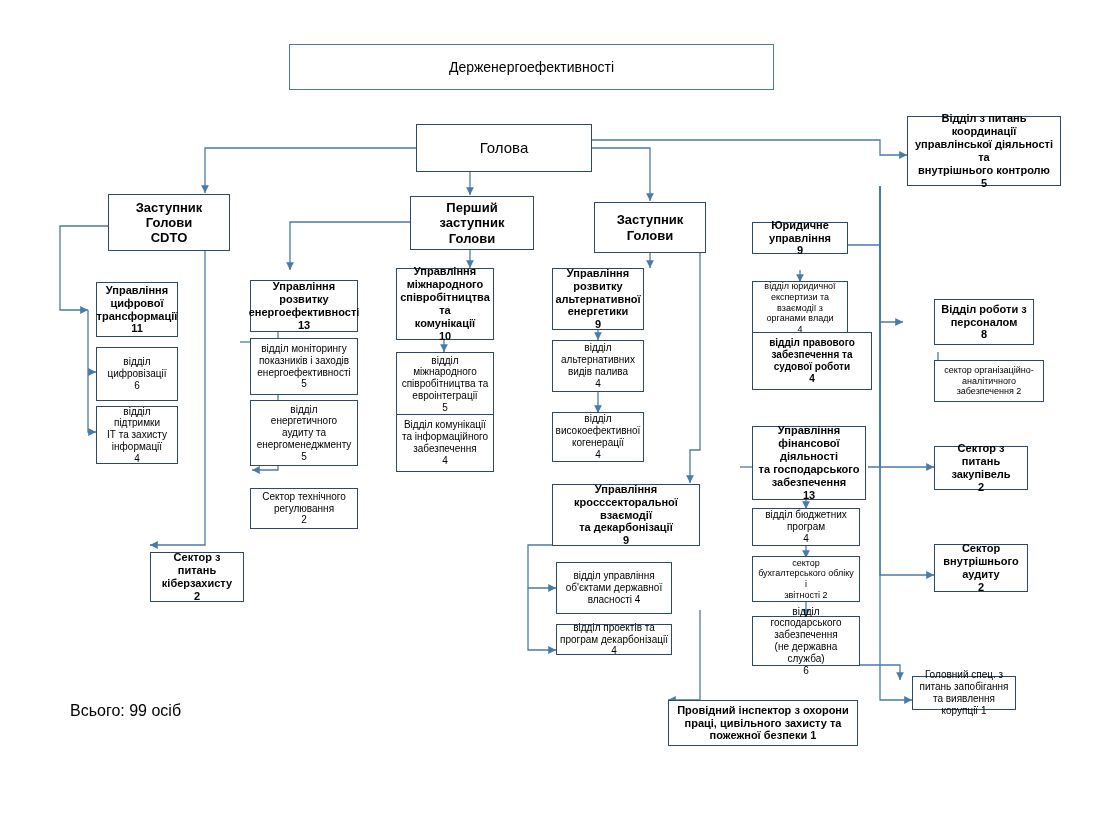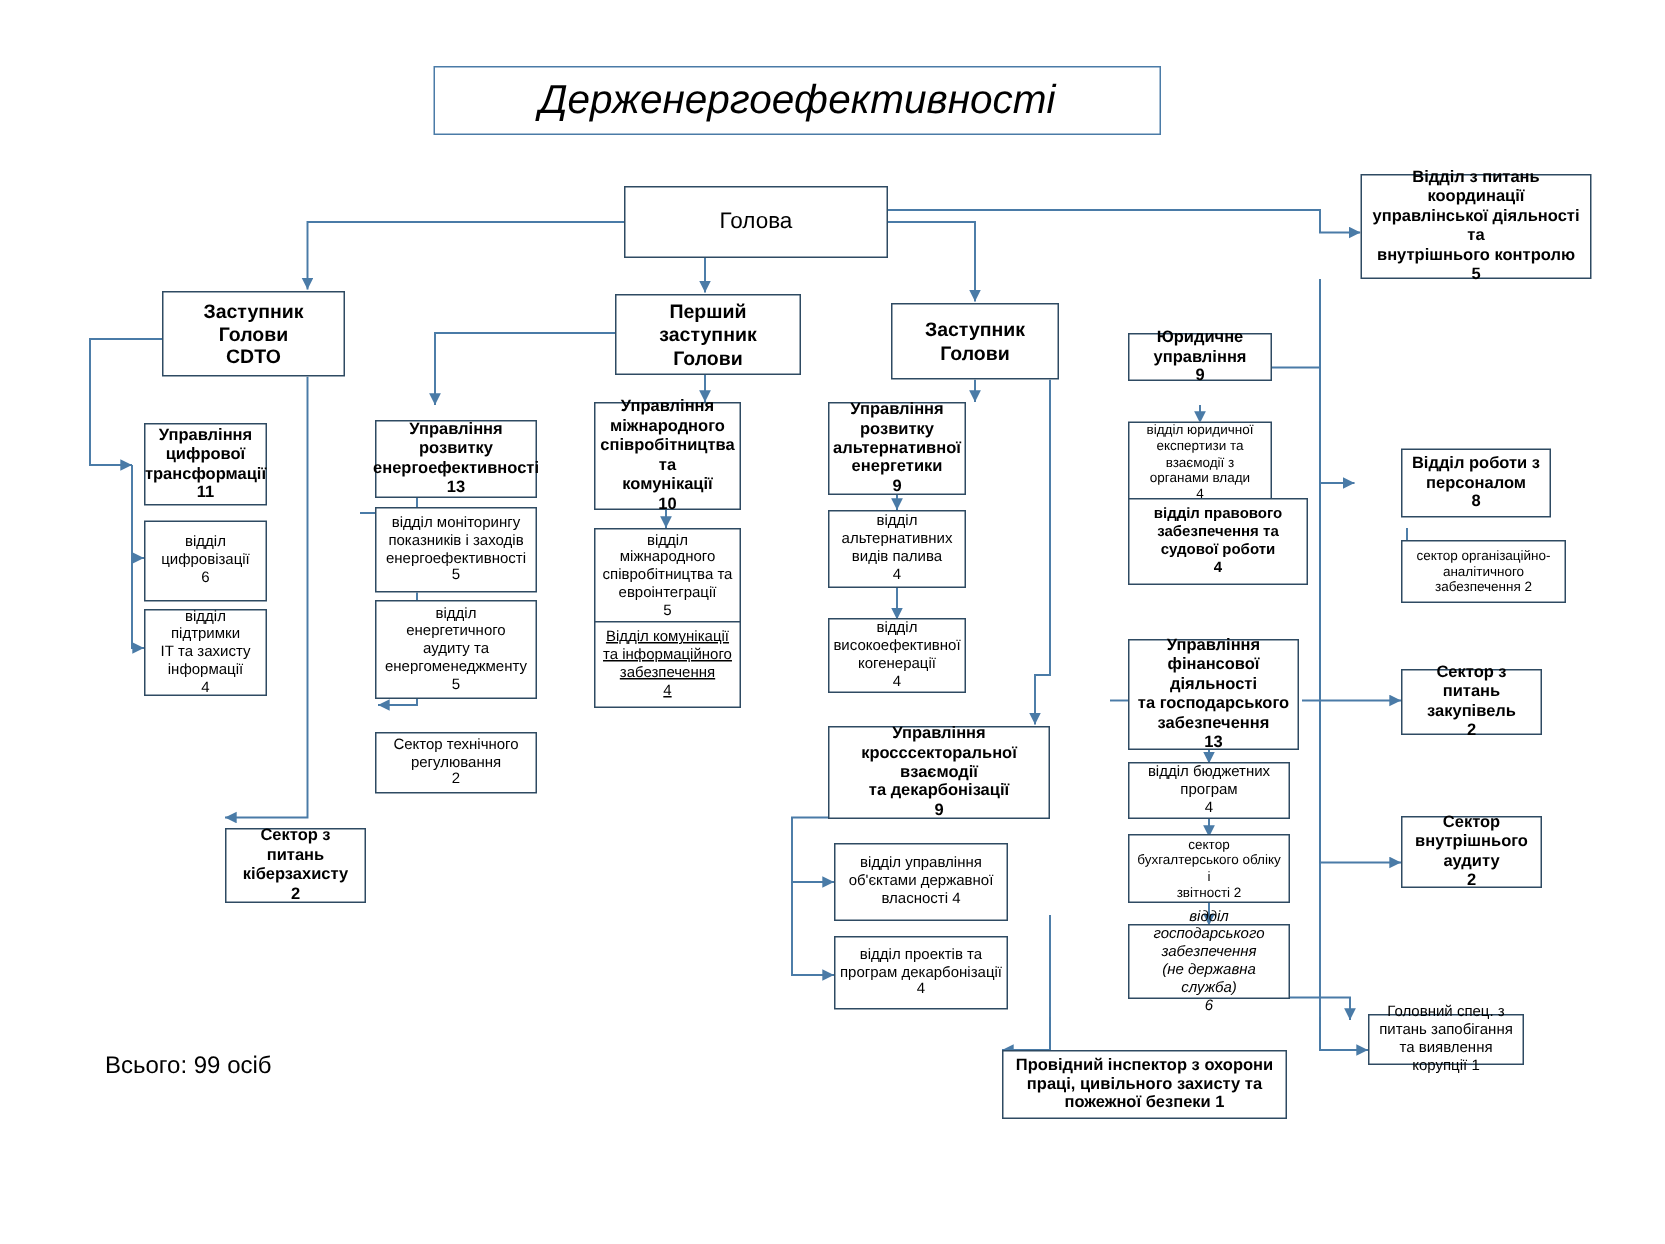--- a/index.html
+++ b/index.html
@@ -21,30 +21,29 @@
     align-items:center;
     justify-content:center;
     text-align:center;
     line-height:1.18;
     white-space:pre-line;
     color:#000;
     padding:2px 3px;
   }
   .title-box{
     border:1px solid #4a7ba7;
-    font-size:27px;
+    font-size:14px;
     font-weight:400;
-    font-style:italic;
   }
   .head-box{font-size:15px;font-weight:400;}
   .deputy{font-size:13px;font-weight:bold;}
   .dept{font-size:11px;font-weight:bold;}
   .sub{font-size:10px;font-weight:normal;}
   .sub-small{font-size:9px;font-weight:normal;}
-  .italic{font-style:italic;}
+  .italic{}
   .total{
     position:absolute;
     font-size:16px;
     color:#000;
   }
 </style>
 </head>
 <body>
 
 <div id="canvas">
@@ -173,21 +172,21 @@
 співробітництва та
 комунікації
 10</div>
 
   <div class="node sub" style="left:396px;top:352px;width:98px;height:64px;">відділ
 міжнародного
 співробітництва та
 евроінтеграції
 5</div>
 
-  <div class="node sub" style="left:396px;top:414px;width:98px;height:58px;text-decoration:underline;">Відділ комунікації
+  <div class="node sub" style="left:396px;top:414px;width:98px;height:58px;">Відділ комунікації
 та інформаційного
 забезпечення
 4</div>
 
   <div class="node dept" style="left:552px;top:268px;width:92px;height:62px;">Управління
 розвитку
 альтернативної
 енергетики
 9</div>
 
@@ -203,21 +202,21 @@
 
   <div class="node dept" style="left:552px;top:484px;width:148px;height:62px;">Управління
 кросссекторальної взаємодії
 та декарбонізації
 9</div>
 
   <div class="node sub" style="left:556px;top:562px;width:116px;height:52px;">відділ управління
 об'єктами державної
 власності   4</div>
 
-  <div class="node sub" style="left:556px;top:624px;width:116px;height:49px;">відділ проектів та
+  <div class="node sub" style="left:556px;top:624px;width:116px;height:31px;">відділ проектів та
 програм декарбонізації
 4</div>
 
   <div class="node dept" style="left:752px;top:222px;width:96px;height:32px;">Юридичне
 управління
 9</div>
 
   <div class="node sub-small" style="left:752px;top:281px;width:96px;height:54px;">відділ юридичної
 експертизи та
 взаємодії з

